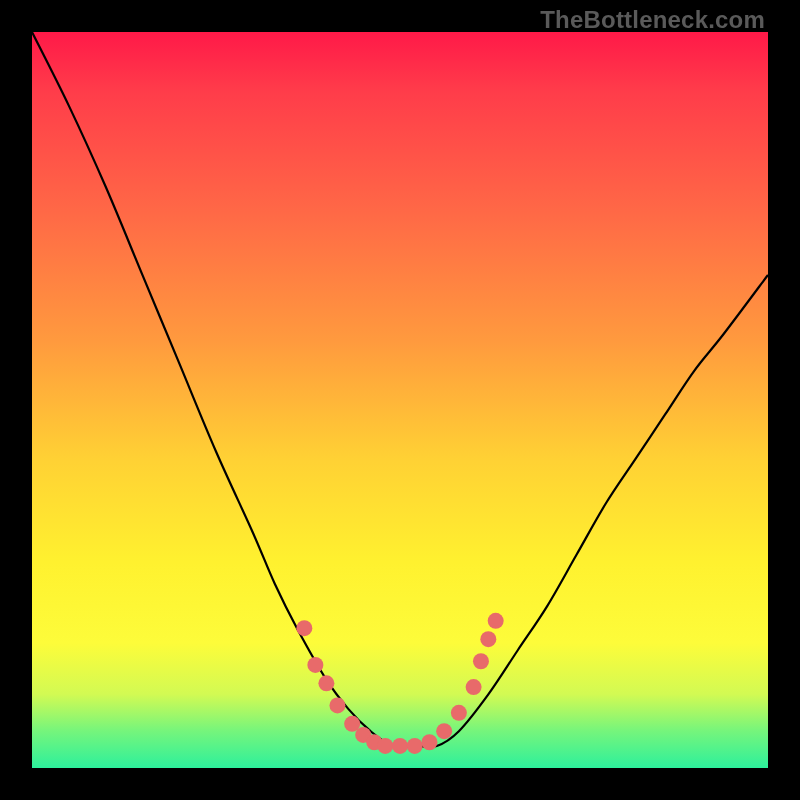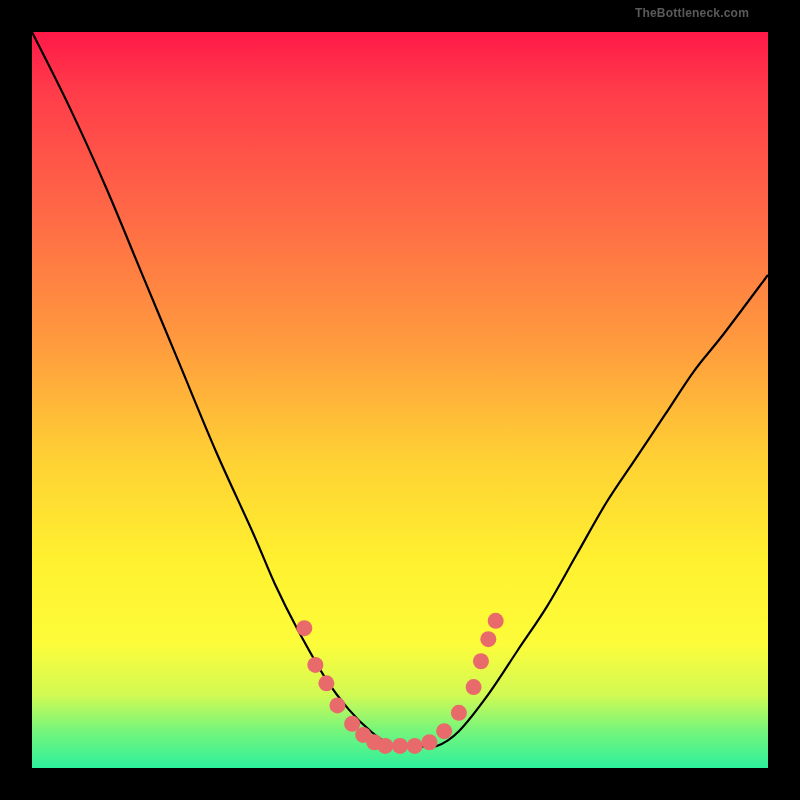--- a/index.html
+++ b/index.html
@@ -37,23 +37,23 @@
       #fff12f 72%,
       #fdfc3a 83%,
       #d2fa53 90%,
       #75f57c 95%,
       #2df09c 100%
     );
   }
   .attribution {
     position: absolute;
     top: 6px;
-    right: 51px;
+    right: 35px;
     color: #5a5a5a;
-    font-size: 12px;
+    font-size: 24px;
     font-weight: 600;
     letter-spacing: 0.2px;
   }
   svg.curve {
     position: absolute;
     top: 0;
     left: 0;
     width: 736px;
     height: 736px;
   }

